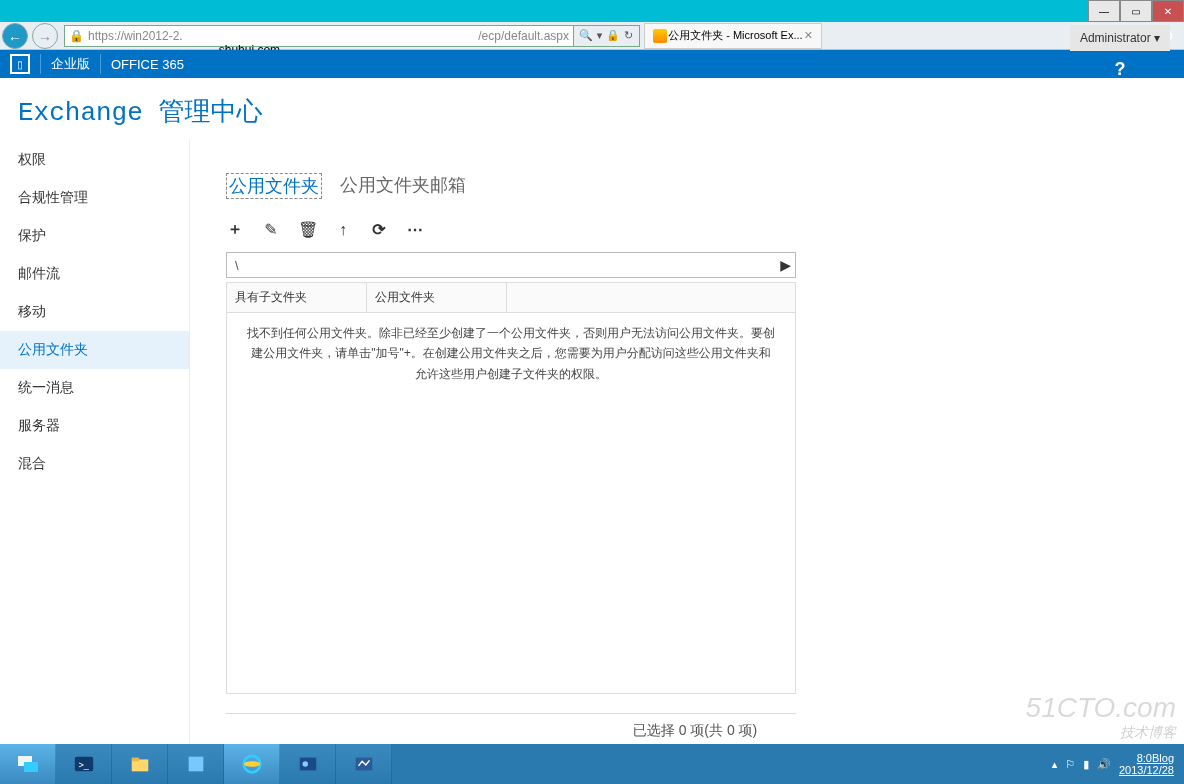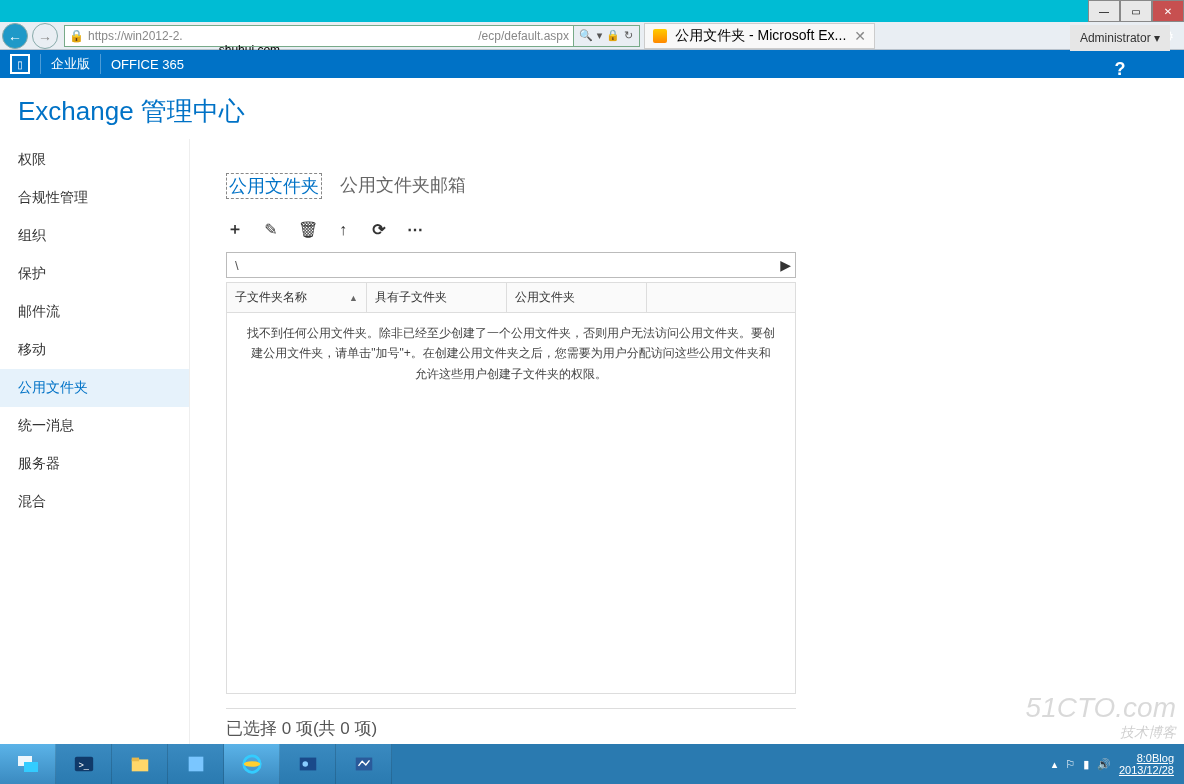--- a/index.html
+++ b/index.html
@@ -10,35 +10,35 @@
 .win-btn.close { background: #c75050; color: #fff; }
 
 .ie-bar { position: absolute; top: 22px; left: 0; right: 0; height: 28px; background: #e9eef3; display: flex; align-items: center; border-bottom: 1px solid #b8c2cc; }
 .ie-nav { width: 26px; height: 26px; border-radius: 50%; border: 1px solid #8aa; display: flex; align-items: center; justify-content: center; margin: 0 2px; color: #fff; background: #1e99c8; font-size: 14px; }
 .ie-nav.fwd { background: #e9eef3; color: #888; }
 .url-box { flex: 0 0 510px; height: 22px; border: 1px solid #7a8; background: #fff; display: flex; align-items: center; padding: 0 4px; font-size: 12px; margin-left: 4px; }
 .url-box .pre { color: #888; }
 .url-box .main { color: #000; }
 .url-box .post { color: #888; }
 .url-right { display:flex; align-items:center; gap:4px; margin-left:-1px; border:1px solid #7a8; border-left:0; height:22px; padding:0 6px; font-size:11px; color:#555;}
-.tab { height: 26px; border: 1px solid #ccc; background: #f8f8f8; display: flex; align-items: center; padding: 0 8px; font-size: 14px; margin-left: 4px; gap: 8px; }
+.tab { height: 26px; border: 1px solid #ccc; background: #f8f8f8; display: flex; align-items: center; padding: 0 8px; font-size: 11px; margin-left: 4px; gap: 1px; }
 .tab .ico { width: 14px; height: 14px; background: linear-gradient(#fc0,#f80); border-radius: 2px; }
 .tab .x { color: #888; cursor: pointer; }
 .ie-tools { margin-left: auto; display: flex; gap: 10px; padding: 0 10px; color: #fff; font-size: 14px; }
 
 .o365 { position: absolute; top: 50px; left: 0; right: 0; height: 28px; background: #0072c6; color: #fff; display: flex; align-items: center; }
 .o365 .sq { width: 20px; height: 20px; border: 2px solid #fff; margin: 0 10px; display:flex;align-items:center;justify-content:center;font-size:10px;}
 .o365 .lnk { font-size: 13px; padding: 0 10px; border-left: 1px solid rgba(255,255,255,0.3); height: 20px; display: flex; align-items: center; }
 .o365 .lnk:first-of-type { border-left: none; }
 .o365 .right { margin-left: auto; display: flex; align-items: center; gap: 8px; padding-right: 14px; font-size: 13px; flex-direction: column; }
 .o365 .right .admin { background: #e6e6e6; color: #333; padding: 6px 10px; font-size: 12px; }
 .o365 .help { font-size: 18px; font-weight: bold; }
 
 .page { position: absolute; top: 78px; left: 0; right: 0; bottom: 40px; background: #fff; display: flex; flex-direction: column; }
-.page-title { color: #0072c6; font-size: 26px; font-weight: 300; padding: 16px 0 10px 18px; }
+.page-title { color: #0072c6; font-size: 26px; font-weight: 300; padding: 16px 0 10px 18px; font-family: Liberation Mono, monospace; }
 .cols { flex: 1; display: flex; overflow: hidden; }
 .sidebar { width: 190px; border-right: 1px solid #eee; padding-top: 2px; }
 .sidebar .item { padding: 10px 18px; font-size: 14px; color: #333; cursor: pointer; }
 .sidebar .item.active { background: #e6f2fb; color: #0072c6; }
 
 .main { flex: 1; padding: 0 20px 0 36px; display: flex; flex-direction: column; margin-top: 28px; }
 .subtabs { display: flex; gap: 18px; padding: 6px 0 14px 0; font-size: 18px; color: #666; }
 .subtabs .st { cursor: pointer; }
 .subtabs .st.active { color: #0072c6; border: 1px dashed #888; padding: 0 2px; }
 
@@ -50,21 +50,21 @@
 
 .grid { margin-top: 4px; width: 570px; border: 1px solid #ddd; }
 .ghead { display: flex; background: #fafafa; border-bottom: 1px solid #ddd; font-size: 12px; color: #333; }
 .ghead div { padding: 6px 8px; border-right: 1px solid #ddd; }
 .ghead .c1 { width: 140px; display:flex; align-items:center; gap:4px;}
 .ghead .c2 { width: 140px; }
 .ghead .c3 { width: 140px; }
 .ghead .c4 { flex: 1; border-right: none; }
 .gbody { min-height: 380px; font-size: 12px; color: #444; padding: 10px 20px; text-align: center; line-height: 1.7; }
 
-.status { font-size: 17px; color: #555; padding: 8px 0 4px 0; }
+.status { text-align: center; font-size: 14px; color: #555; padding: 8px 0 4px 0; }
 .divider { width: 570px; border-top: 1px solid #ddd; margin-top: auto; margin-bottom: 0;}
 
 .taskbar { position: absolute; bottom: 0; left: 0; right: 0; height: 40px; background: #2a7ab0; display: flex; align-items: stretch; }
 .taskbar .tb { width: 56px; border-right: 1px solid rgba(0,0,0,0.15); display: flex; align-items: center; justify-content: center; color: #fff; font-size: 18px; background: linear-gradient(#3a8ac0,#2a7ab0); }
 .taskbar .tb.active { background: linear-gradient(#5bb3e8,#3a8ac0); }
 .taskbar .tray { margin-left: auto; display: flex; align-items: center; gap: 8px; padding: 0 10px; color: #fff; font-size: 11px; }
 .taskbar .tray .clock { text-align: right; line-height: 1.1; text-decoration: underline; }
 
 .watermark { position: absolute; right: 8px; bottom: 42px; color: rgba(0,0,0,0.15); font-size: 28px; font-weight: normal; font-style: italic; pointer-events: none; text-shadow: 1px 1px 0 rgba(255,255,255,0.5); }
 .watermark .sub { font-size: 14px; display:block; text-align:right; color: rgba(0,0,0,0.2);}
@@ -121,21 +121,20 @@
     <span>▾</span>
   </div>
 </div>
 
 <div class="page">
   <div class="page-title">Exchange 管理中心</div>
   <div class="cols">
     <div class="sidebar">
       <div class="item">权限</div>
       <div class="item">合规性管理</div>
-      <div class="item">组织</div>
       <div class="item">保护</div>
       <div class="item">邮件流</div>
       <div class="item">移动</div>
       <div class="item active">公用文件夹</div>
       <div class="item">统一消息</div>
       <div class="item">服务器</div>
       <div class="item">混合</div>
     </div>
 
     <div class="main">
@@ -153,24 +152,20 @@
         <span class="tbtn" style="font-weight:bold;">⋯</span>
       </div>
 
       <div class="breadcrumb">
         <span>\</span>
         <span class="arrow">▶</span>
       </div>
 
       <div class="grid">
         <div class="ghead">
-          <div class="c1">
-            <span>子文件夹名称</span>
-            <span style="font-size:9px;color:#666;margin-left:auto;">▲</span>
-          </div>
           <div class="c2">具有子文件夹</div>
           <div class="c3">公用文件夹</div>
         </div>
         <div class="gbody">找不到任何公用文件夹。除非已经至少创建了一个公用文件夹，否则用户无法访问公用文件夹。要创建公用文件夹，请单击"加号"+。在创建公用文件夹之后，您需要为用户分配访问这些公用文件夹和允许这些用户创建子文件夹的权限。</div>
       </div>
 
       <div class="divider"></div>
       <div class="status">已选择 0 项(共 0 项)</div>
     </div>
   </div>

